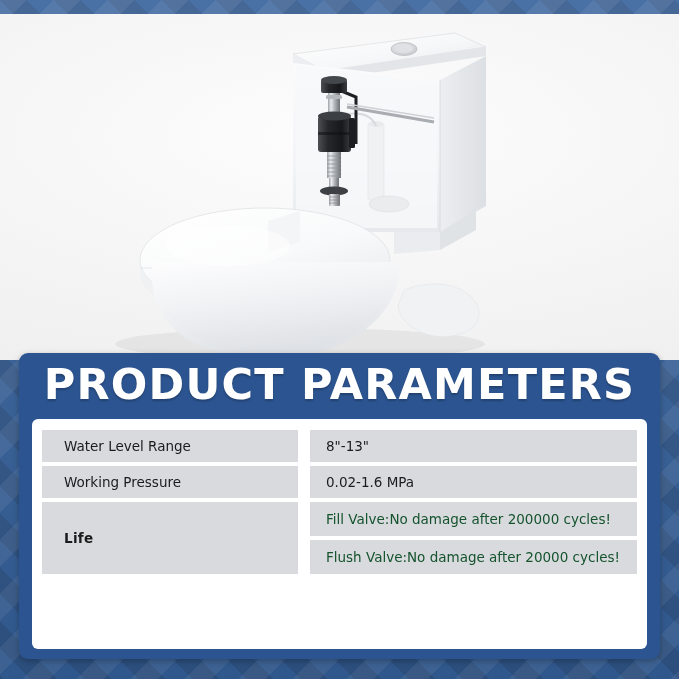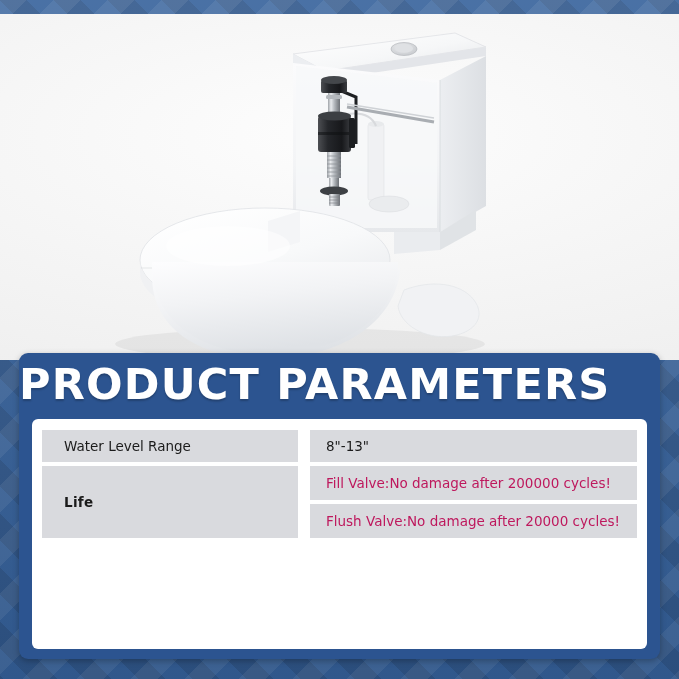--- a/index.html
+++ b/index.html
@@ -67,20 +67,21 @@
     background: #2c5490;
     border-radius: 9px;
     box-shadow: 0 2px 6px rgba(0,0,0,.28);
     z-index: 3;
     padding: 0;
   }
 
   #card-title {
     height: 62px;
     line-height: 62px;
+    text-align: center;
     color: #ffffff;
     font-size: 43px;
     font-weight: 800;
     letter-spacing: 1.2px;
     font-family: "DejaVu Sans", sans-serif;
     text-shadow: 0 2px 2px rgba(0,0,0,.22);
     white-space: nowrap;
     overflow: hidden;
   }
 
@@ -126,21 +127,21 @@
     font-size: 29px;
     font-weight: 700;
     letter-spacing: .3px;
   }
   td.v-life { padding: 0; background: transparent !important; }
   .life-lines { display: flex; flex-direction: column; gap: 4px; }
   .life-line {
     background: #d9dade;
     padding: 9px 0 9px 16px;
     font-size: 13.5px;
-    color: #be185d;
+    color: #14532d;
     font-family: "DejaVu Sans", sans-serif;
   }
 </style>
 </head>
 <body>
 
 <div id="frame"></div>
 
 <div id="hero">
   <svg id="toilet-art" viewBox="0 0 679 346">
@@ -275,20 +276,25 @@
       <tbody>
 
         <tr>
           <td class="k">Water Level Range</td>
           <td class="spacer"></td>
           <td class="v">8"-13"</td>
         </tr>
 
 
 
+        <tr>
+          <td class="k">Working Pressure</td>
+          <td class="spacer"></td>
+          <td class="v">0.02-1.6 MPa</td>
+        </tr>
 
         <tr>
           <td class="k-life">Life</td>
           <td class="spacer"></td>
           <td class="v-life">
             <div class="life-lines">
               <div class="life-line">Fill Valve:No damage after 200000 cycles!</div>
               <div class="life-line">Flush Valve:No damage after 20000 cycles!</div>
             </div>
           </td>

